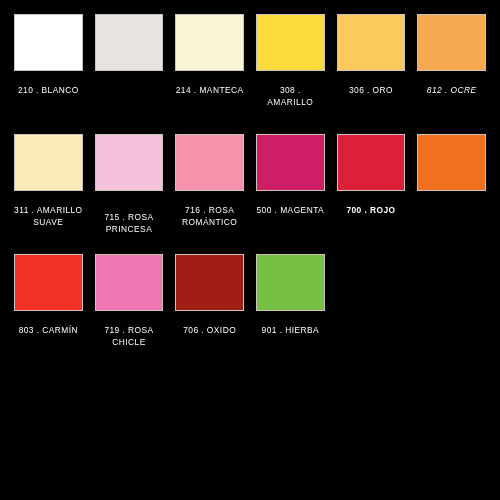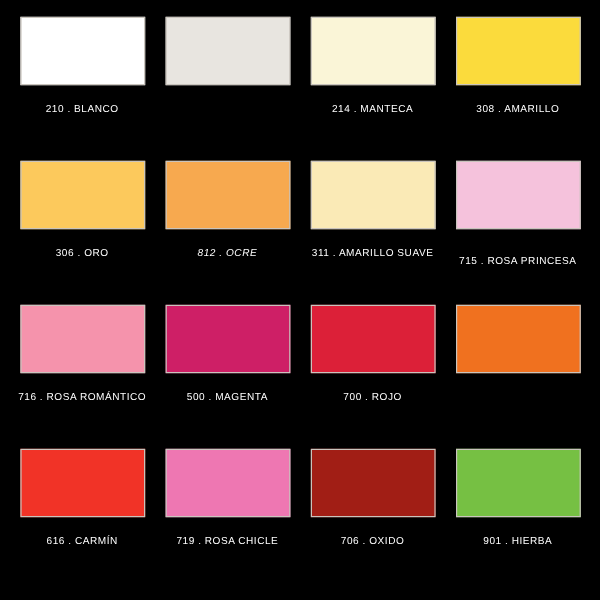--- a/index.html
+++ b/index.html
@@ -48,21 +48,21 @@
     letter-spacing: 0.45px;
     text-align: center;
     line-height: 1.45;
     white-space: normal;
     width: 100%;
   }
 </style>
 </head>
 <body>
 
-<div id="swatch-chart" style="background: rgb(0, 0, 0); grid-template-columns: repeat(4, 1fr); grid-template-rows: repeat(4, 1fr);">
+<div id="swatch-chart" style="background: rgb(0, 0, 0); grid-template-columns: repeat(6, 1fr); grid-template-rows: repeat(4, 1fr);">
     <div class="swatch-cell">
       <div class="swatch-chip" style="background: rgb(255, 255, 255); border-color: rgb(201, 196, 189);"></div>
       <div class="swatch-label" style="color: rgb(255, 255, 255);">210 . BLANCO</div>
     </div>
     <div class="swatch-cell">
       <div class="swatch-chip" style="background: rgb(232, 229, 224); border-color: rgb(201, 196, 189);"></div>
     </div>
     <div class="swatch-cell">
       <div class="swatch-chip" style="background: rgb(250, 245, 215); border-color: rgb(201, 196, 189);"></div>
       <div class="swatch-label" style="color: rgb(255, 255, 255);">214 . MANTECA</div>
@@ -90,28 +90,28 @@
     <div class="swatch-cell">
       <div class="swatch-chip" style="background: rgb(245, 147, 172); border-color: rgb(201, 196, 189);"></div>
       <div class="swatch-label" style="color: rgb(255, 255, 255);">716 . ROSA ROMÁNTICO</div>
     </div>
     <div class="swatch-cell">
       <div class="swatch-chip" style="background: rgb(206, 31, 102); border-color: rgb(201, 196, 189);"></div>
       <div class="swatch-label" style="color: rgb(255, 255, 255);">500 . MAGENTA</div>
     </div>
     <div class="swatch-cell">
       <div class="swatch-chip" style="background: rgb(220, 32, 56); border-color: rgb(201, 196, 189);"></div>
-      <div class="swatch-label" style="color: rgb(255, 255, 255);">700 . ROJO</div>
+      <div class="swatch-label" style="color: rgb(255, 255, 255); font-weight: bold;">700 . ROJO</div>
     </div>
     <div class="swatch-cell">
       <div class="swatch-chip" style="background: rgb(240, 113, 31); border-color: rgb(201, 196, 189);"></div>
     </div>
     <div class="swatch-cell">
       <div class="swatch-chip" style="background: rgb(241, 51, 39); border-color: rgb(201, 196, 189);"></div>
-      <div class="swatch-label" style="color: rgb(255, 255, 255);">616 . CARMÍN</div>
+      <div class="swatch-label" style="color: rgb(255, 255, 255);">803 . CARMÍN</div>
     </div>
     <div class="swatch-cell">
       <div class="swatch-chip" style="background: rgb(238, 119, 178); border-color: rgb(201, 196, 189);"></div>
       <div class="swatch-label" style="color: rgb(255, 255, 255);">719 . ROSA CHICLE</div>
     </div>
     <div class="swatch-cell">
       <div class="swatch-chip" style="background: rgb(161, 30, 21); border-color: rgb(201, 196, 189);"></div>
       <div class="swatch-label" style="color: rgb(255, 255, 255);">706 . OXIDO</div>
     </div>
     <div class="swatch-cell">

